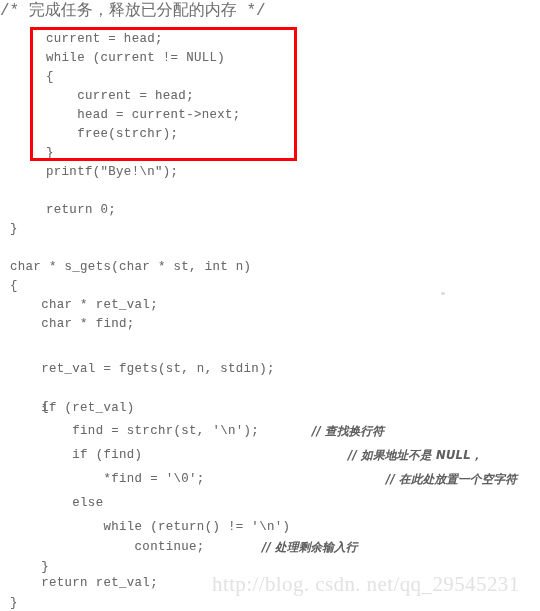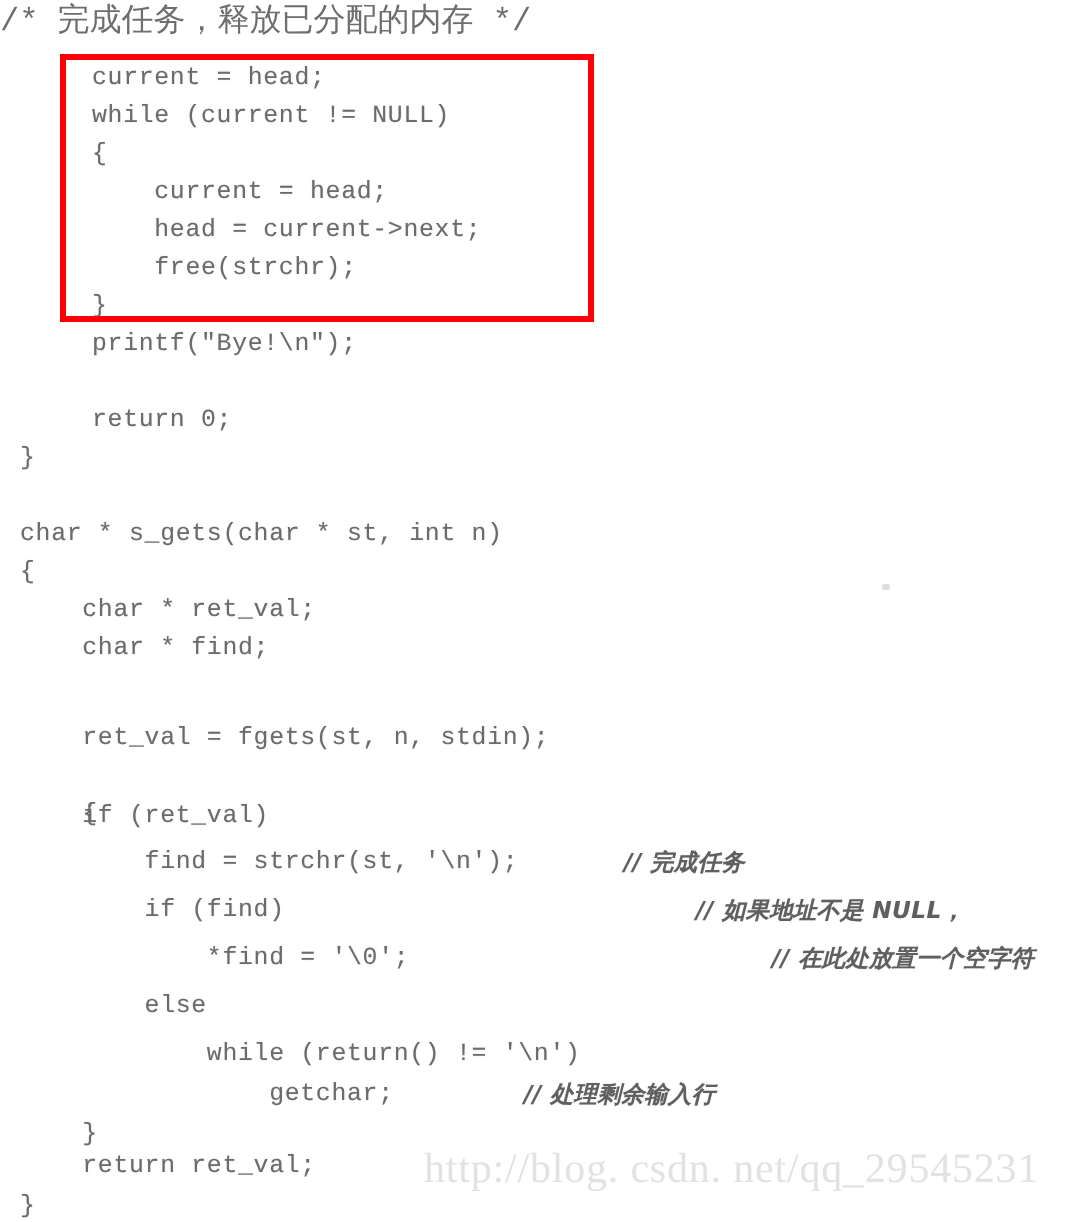--- a/index.html
+++ b/index.html
@@ -118,28 +118,28 @@
         <div class="code-line" style="left: 10px; top: 241px;"><span></span></div>
         <div class="code-line" style="left: 10px; top: 260px;"><span>char * s_gets(char * st, int n)</span></div>
         <div class="code-line" style="left: 10px; top: 279px;"><span>{</span></div>
         <div class="code-line" style="left: 10px; top: 298px;"><span>    char * ret_val;</span></div>
         <div class="code-line" style="left: 10px; top: 317px;"><span>    char * find;</span></div>
         <div class="code-line" style="left: 10px; top: 336px;"><span></span></div>
         <div class="code-line" style="left: 10px; top: 362px;"><span>    ret_val = fgets(st, n, stdin);</span></div>
         <div class="code-line" style="left: 10px; top: 381px; margin-top: 20px;"><span>    if (ret_val)</span></div>
         <div class="code-line" style="left: 10px; top: 400px;"><span>    {</span></div>
         <div class="code-line" style="left: 10px; top: 424px;"><span>        find = strchr(st, '\n');</span></div>
-        <div class="code-line" style="left: 312px; top: 424px;"><span class="cmt-cn">// 完成任务</span></div>
+        <div class="code-line" style="left: 312px; top: 424px;"><span class="cmt-cn">// 查找换行符</span></div>
         <div class="code-line" style="left: 10px; top: 448px;"><span>        if (find)</span></div>
         <div class="code-line" style="left: 348px; top: 448px;"><span class="cmt-cn">// 如果地址不是 NULL，</span></div>
         <div class="code-line" style="left: 10px; top: 472px;"><span>            *find = '\0';</span></div>
         <div class="code-line" style="left: 386px; top: 472px;"><span class="cmt-cn">// 在此处放置一个空字符</span></div>
         <div class="code-line" style="left: 10px; top: 496px;"><span>        else</span></div>
         <div class="code-line" style="left: 10px; top: 520px;"><span>            while (return() != '\n')</span></div>
-        <div class="code-line" style="left: 10px; top: 540px;"><span>                getchar;</span></div>
+        <div class="code-line" style="left: 10px; top: 540px;"><span>                continue;</span></div>
         <div class="code-line" style="left: 262px; top: 540px;"><span class="cmt-cn">// 处理剩余输入行</span></div>
         <div class="code-line" style="left: 10px; top: 560px;"><span>    }</span></div>
         <div class="code-line" style="left: 10px; top: 576px;"><span>    return ret_val;</span></div>
         <div class="code-line" style="left: 10px; top: 596px;"><span>}</span></div>
       </div>
 
     <div class="red-box" id="red-box" style="left: 30px; top: 27px; width: 267px; height: 134px; border-color: rgb(251, 0, 7); border-width: 3px;"></div>
 
     <div class="speck" id="speck" style="left: 441px; top: 292px;"></div>
 

